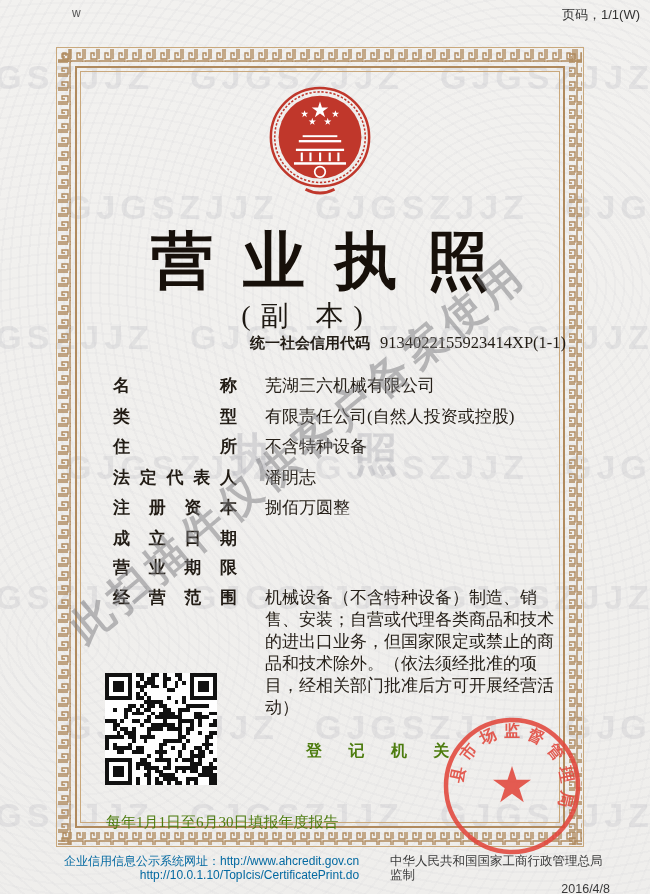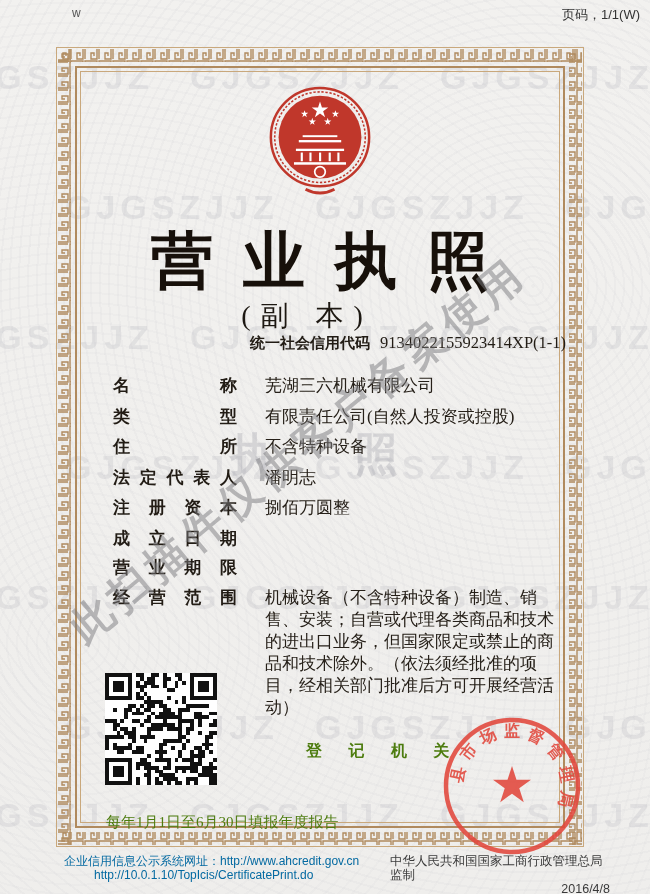--- a/index.html
+++ b/index.html
@@ -47,21 +47,21 @@
           font-family:"Liberation Serif", serif;line-height:22px;}
   
   .qr{left:49px;top:626px;}
   .reg-auth{left:250px;top:694px;font-size:16px;font-weight:bold;color:#4d7c0f;letter-spacing:11px;white-space:nowrap;}
   .date-line{left:354px;top:738px;font-size:17px;color:#17120d;font-family:"Liberation Serif", serif;
              word-spacing:8px;white-space:nowrap;z-index:3;}
   .seal{left:381px;top:664px;z-index:5;opacity:.88;}
   .note{left:22px;top:766px;font-size:15px;color:#4d7c0f;font-family:"Liberation Serif", serif;margin-left:28px;}
   
   .footer-l{left:64px;top:854px;font-size:12px;color:#0369a1;line-height:14px;z-index:3;}
-  .footer-l .l2{margin-left:30px;}
+  .footer-l .l2{margin-left:30px;text-align:right;}
   .footer-r{left:390px;top:854px;width:220px;font-size:12.5px;color:#3a3a3a;line-height:14px;
             z-index:3;}
   .footer-r .l2{text-align:right;}
 </style>
 </head>
 <body>
 
 <div class="abs hdr hdr-l">w</div>
 <div class="abs hdr hdr-r">页码，1/1(W)</div>
 

